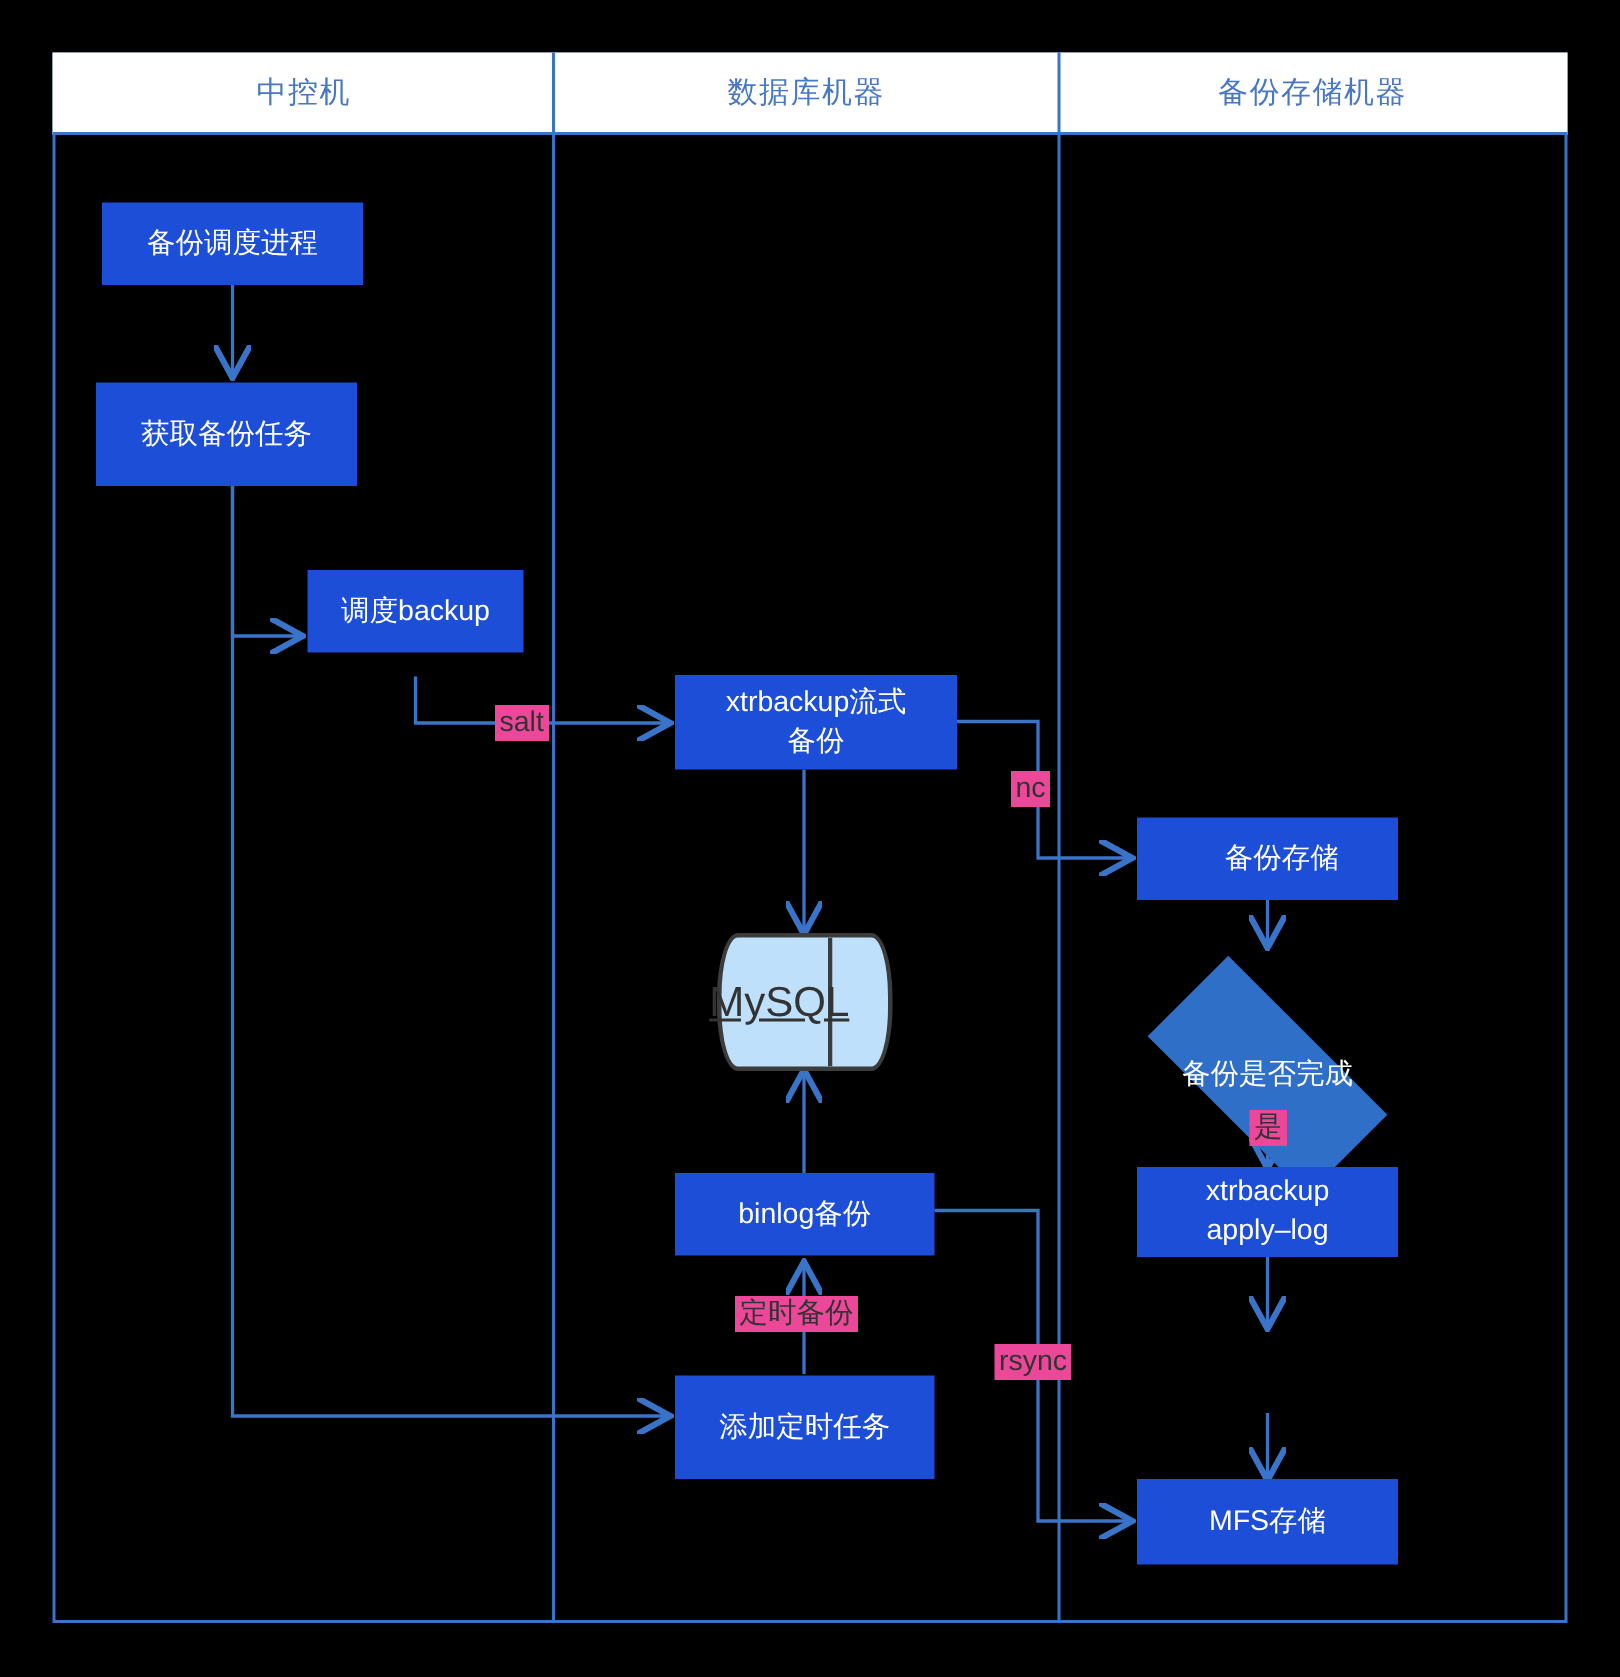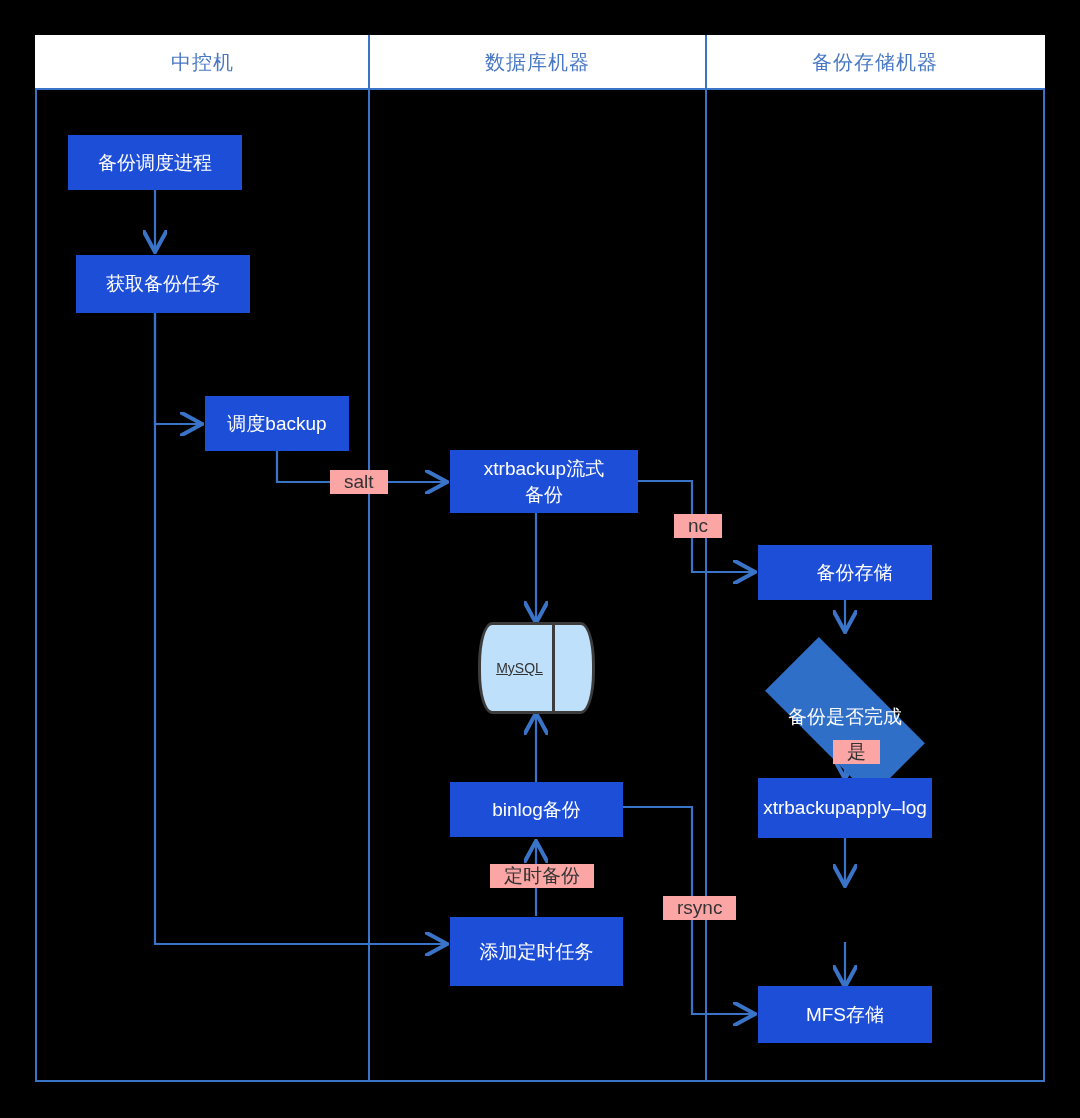--- a/index.html
+++ b/index.html
@@ -112,21 +112,21 @@
     box-sizing: border-box;
   }
   .db-label {
     position: absolute;
     inset: 0;
     display: flex;
     align-items: center;
     justify-content: center;
     padding-right: 34px;
     color: #333333;
-    font-size: 14px;
+    font-size: 28px;
     text-decoration: underline;
   }
 
   
   .edge-svg {
     position: absolute;
     left: 0;
     top: 0;
     width: 1080px;
     height: 1118px;
@@ -135,25 +135,25 @@
   }
   .edge-path {
     fill: none;
     stroke: #3a74c9;
     stroke-width: 2.2;
   }
 
   
   .edge-label {
     position: absolute;
-    background: #fca5a5;
+    background: #ec4899;
     color: #333333;
     font-size: 19px;
     line-height: 1.15;
-    padding: 1px 14px;
+    padding: 1px 3px;
     white-space: nowrap;
     z-index: 8;
   }
 </style>
 </head>
 <body>
 
 <div id="canvas">
 
   <div class="lane-frame"></div>
@@ -196,25 +196,25 @@
 
     <path class="edge-path" d="M 536 782 L 536 715" marker-end="url(#arrow)"></path>
 
     <path class="edge-path" d="M 623 807 L 692 807 L 692 1014 L 753 1014" marker-end="url(#arrow)"></path>
   </svg>
 
   <div class="node" style="left:68px; top:135px; width:174px; height:55px;">
     <span>备份调度进程</span>
   </div>
 
-  <div class="node" style="left:76px; top:255px; width:174px; height:58px;">
+  <div class="node" style="left:64px; top:255px; width:174px; height:69px;">
     <span>获取备份任务</span>
   </div>
 
-  <div class="node" style="left:205px; top:396px; width:144px; height:55px;">
+  <div class="node" style="left:205px; top:380px; width:144px; height:55px;">
     <span>调度backup</span>
   </div>
 
   <div class="node" style="left:450px; top:450px; width:188px; height:63px; flex-direction:column;">
     <span>xtrbackup流式</span>
     <span>备份</span>
   </div>
 
   <div class="db-node" style="left:478px; top:622px; width:117px; height:92px;">
     <div class="db-body"></div>
@@ -232,21 +232,21 @@
 
   <div class="node" style="left:758px; top:545px; width:174px; height:55px;padding-left:19px;">
     <span>备份存储</span>
   </div>
 
   <div class="node decision" style="left:770px; top:679px; width:150px; height:76px;">
     <div class="diamond-shape"></div>
     <span class="diamond-label">备份是否完成</span>
   </div>
 
-  <div class="node" style="left:758px; top:778px; width:174px; height:60px; ">
+  <div class="node" style="left:758px; top:778px; width:174px; height:60px; flex-direction:column;">
     <span>xtrbackup</span>
     <span>apply–log</span>
   </div>
 
 
   <div class="node" style="left:758px; top:986px; width:174px; height:57px;">
     <span>MFS存储</span>
   </div>
 
   <div class="edge-label" style="left:330px; top:470px;">salt</div>

